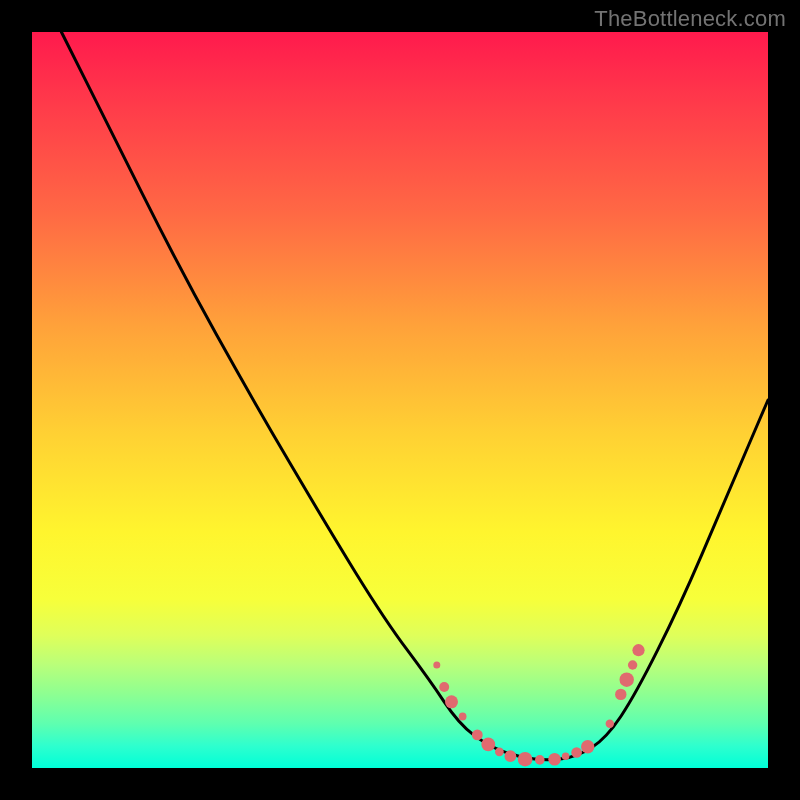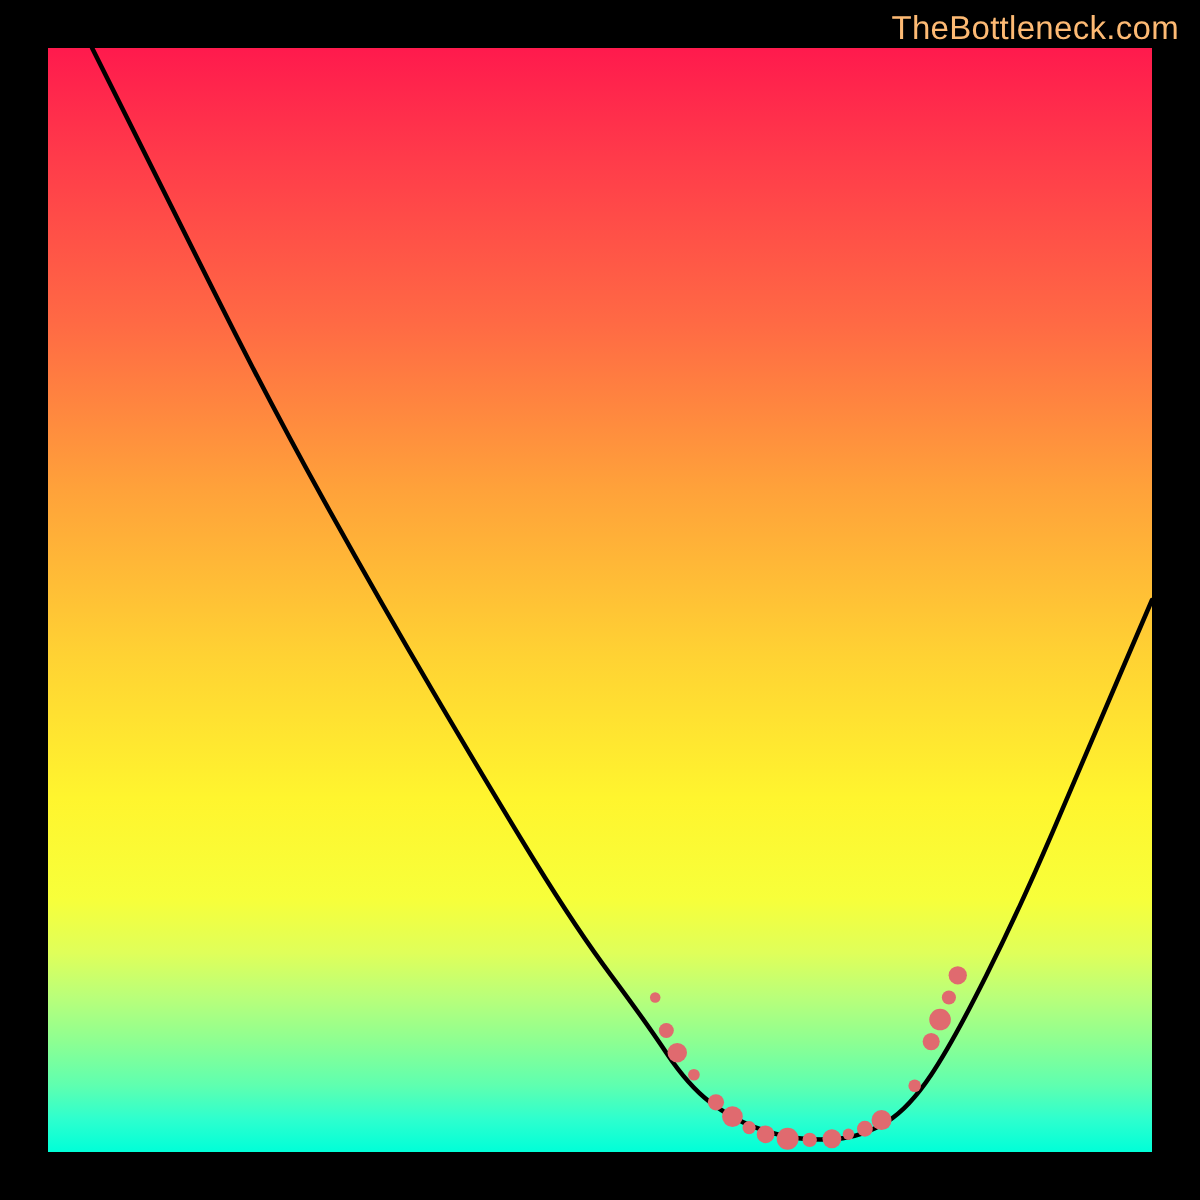--- a/index.html
+++ b/index.html
@@ -40,21 +40,21 @@
       #2effce 97%,
       #00ffd8 100%
     );
   }
   .watermark {
     position: absolute;
     top: 6px;
     right: 14px;
     font-family: Arial, Helvetica, sans-serif;
     font-size: 22px;
-    color: #fdba74;
+    color: #737373;
     font-weight: 500;
     letter-spacing: 0.2px;
     user-select: none;
   }
   svg.curve {
     position: absolute;
     left: 0;
     top: 0;
     width: 736px;
     height: 736px;

